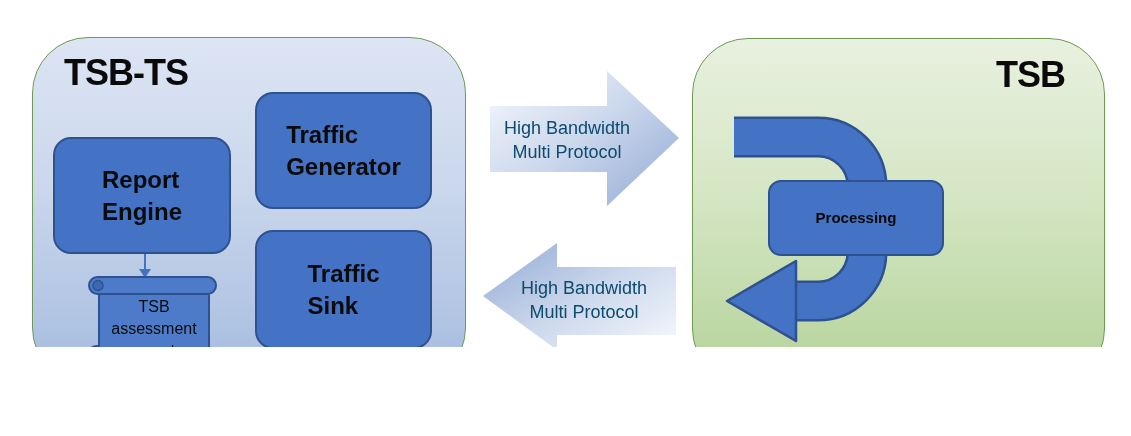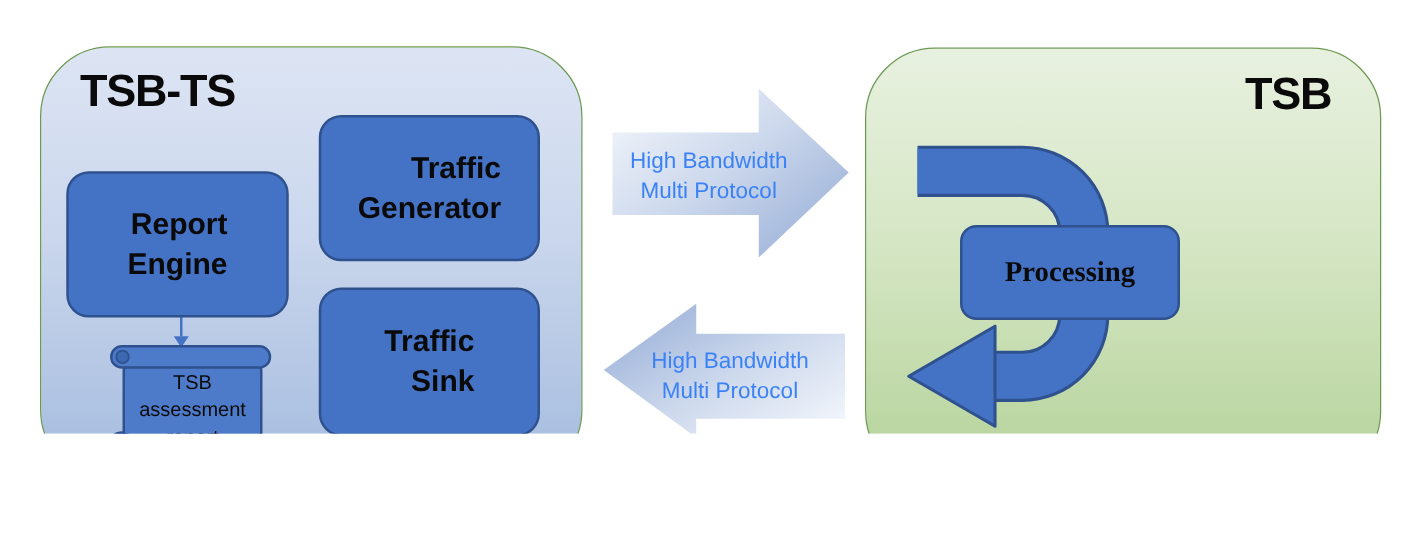--- a/index.html
+++ b/index.html
@@ -19,33 +19,33 @@
   }
   
   svg.shapes{position:absolute;left:0;top:0;z-index:2;pointer-events:none;}
   
   .panel-title{position:absolute;z-index:4;font-weight:bold;font-size:36px;letter-spacing:-1px;color:#0a0a0a;}
   .title-left{left:64px;top:52px;}
   .title-right{left:935px;top:54px;width:130px;text-align:right;}
   
   .bluebox{
     position:absolute;z-index:3;background:#4472c4;border:2.5px solid #2f528f;border-radius:18px;
-    display:flex;align-items:center;justify-content:center;text-align:right;
+    display:flex;align-items:center;justify-content:center;text-align:left;
     font-weight:bold;font-size:24px;line-height:1.3;color:#0a0a0a;
   }
   .box-report{left:53px;top:137px;width:174px;height:113px;}
   .box-generator{left:255px;top:92px;width:173px;height:113px;}
   .box-sink{left:255px;top:230px;width:173px;height:115px;}
-  .box-processing{left:768px;top:180px;width:172px;height:72px;border-radius:13px;font-size:23px;font-family:Liberation Serif, serif;}
+  .box-processing{left:768px;top:180px;width:172px;height:72px;border-radius:13px;font-size:15px;}
   
   .ml{white-space:pre-line;}
   
   .arrow-label{
     position:absolute;z-index:4;width:158px;text-align:center;
-    font-size:18px;line-height:1.35;color:#3b82f6;white-space:pre-line;
+    font-size:18px;line-height:1.35;color:#0c4a6e;white-space:pre-line;
   }
   .arrow-label.top{left:488px;top:116px;}
   .arrow-label.bottom{left:505px;top:276px;}
   
   .scroll-label{
     position:absolute;z-index:4;left:99px;top:296px;width:110px;text-align:center;
     font-size:16px;line-height:1.38;color:#0a0a0a;white-space:pre-line;
   }
 </style>
 </head>

